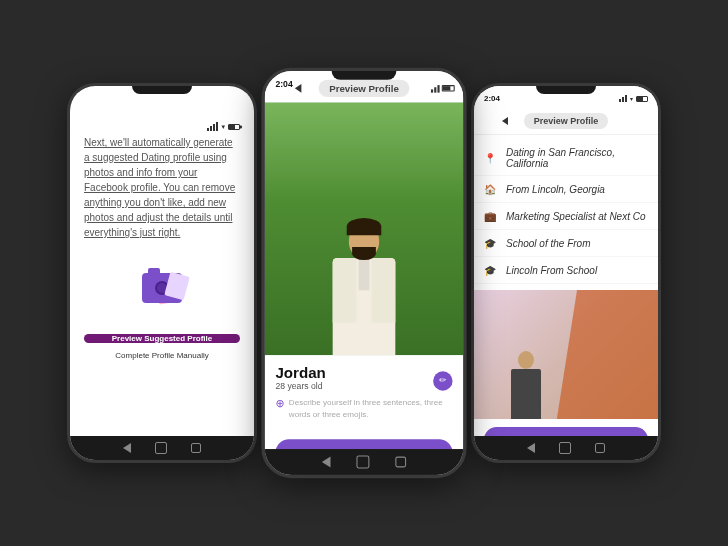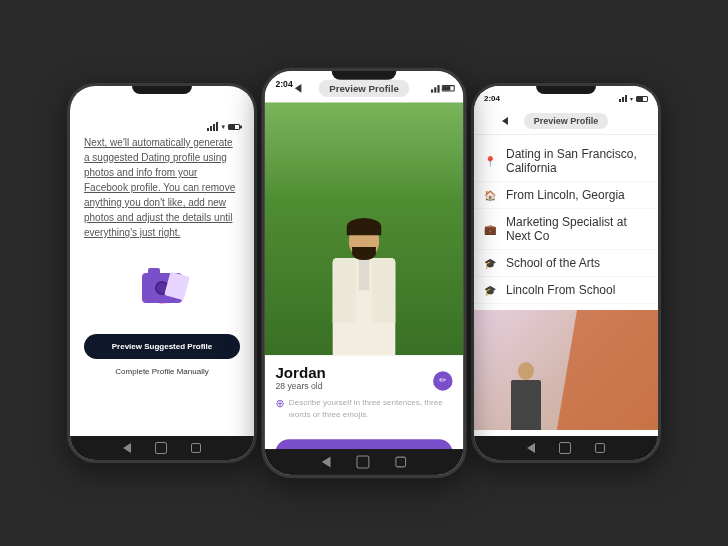--- a/index.html
+++ b/index.html
@@ -183,25 +183,25 @@
     }
     .illus-container {
       position: relative;
       width: 90px;
       height: 60px;
       display: flex;
       align-items: center;
       justify-content: center;
     }
     .btn-preview {
-      background: #0f172a;
+      background: #701a75;
       color: white;
       border: none;
       border-radius: 20px;
-      padding: 8px 12px;
+      padding: 0 12px;
       font-size: 8px;
       font-weight: 600;
       cursor: pointer;
       margin-bottom: 8px;
       width: 100%;
     }
     .btn-manual {
       background: transparent;
       color: #333;
       border: none;
@@ -354,22 +354,23 @@
     .detail-icon {
       width: 14px;
       height: 14px;
       display: flex;
       align-items: center;
       justify-content: center;
       font-size: 10px;
       flex-shrink: 0;
     }
     .detail-text {
-      font-size: 12px;
+      font-size: 10px;
       color: #333;
+      font-style: italic;
     }
     .profile-photo2 {
       flex: 1;
       background: linear-gradient(135deg, #c8a0c0 0%, #e8b8b0 50%, #f0c8b0 100%);
       position: relative;
       overflow: hidden;
       min-height: 120px;
     }
     .btn-save2 {
       background: #7b4fc9;
@@ -548,21 +549,21 @@
             <div class="detail-item">
               <div class="detail-icon">🏠</div>
               <span class="detail-text">From Lincoln, Georgia</span>
             </div>
             <div class="detail-item">
               <div class="detail-icon">💼</div>
               <span class="detail-text">Marketing Specialist at Next Co</span>
             </div>
             <div class="detail-item">
               <div class="detail-icon">🎓</div>
-              <span class="detail-text">School of the Arts</span>
+              <span class="detail-text">School of the From</span>
             </div>
             <div class="detail-item">
               <div class="detail-icon">🎓</div>
               <span class="detail-text">Lincoln From School</span>
             </div>
           </div>
         </div>
 
         <div class="profile-photo2">
           <div style="width:100%;height:100%;background:linear-gradient(135deg,#e8d0e0 0%,#d4b8b0 50%,#c8a890 100%);position:relative;overflow:hidden;">

